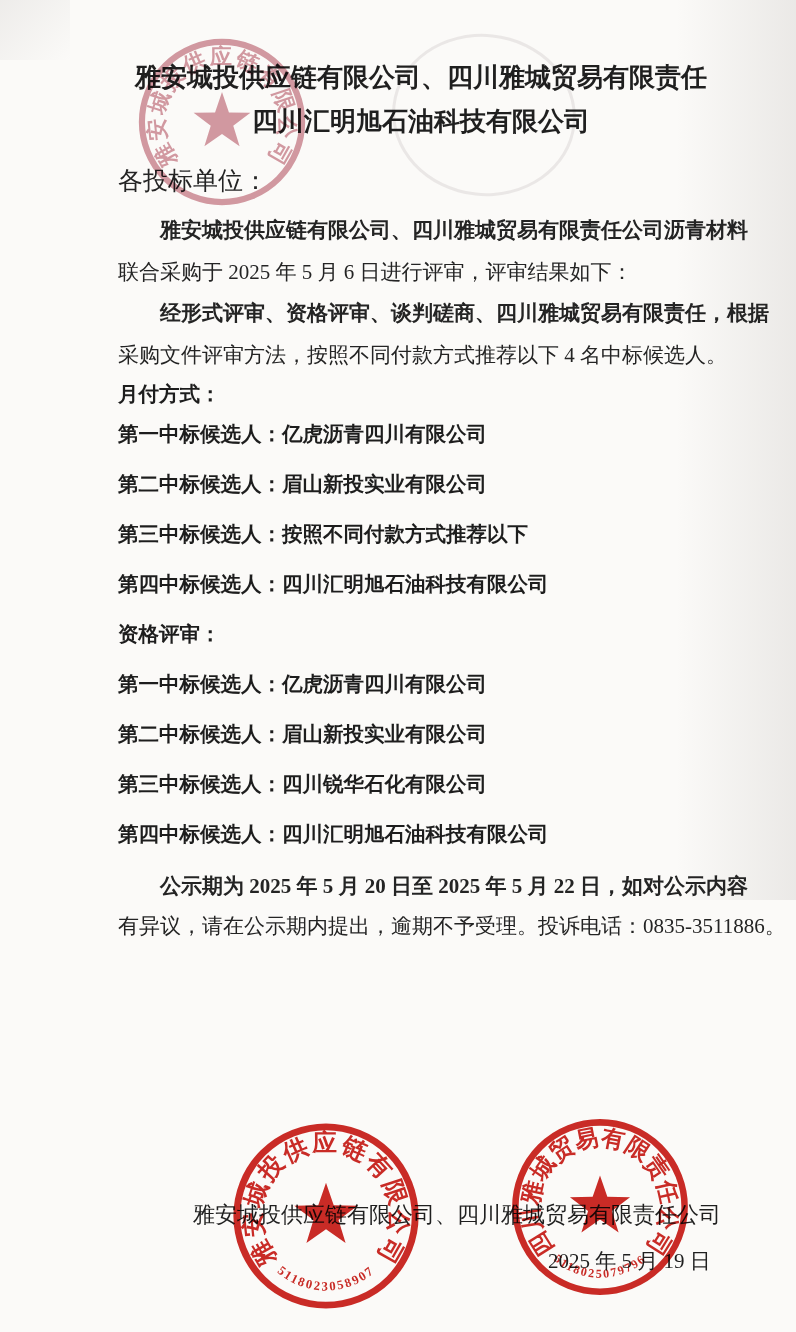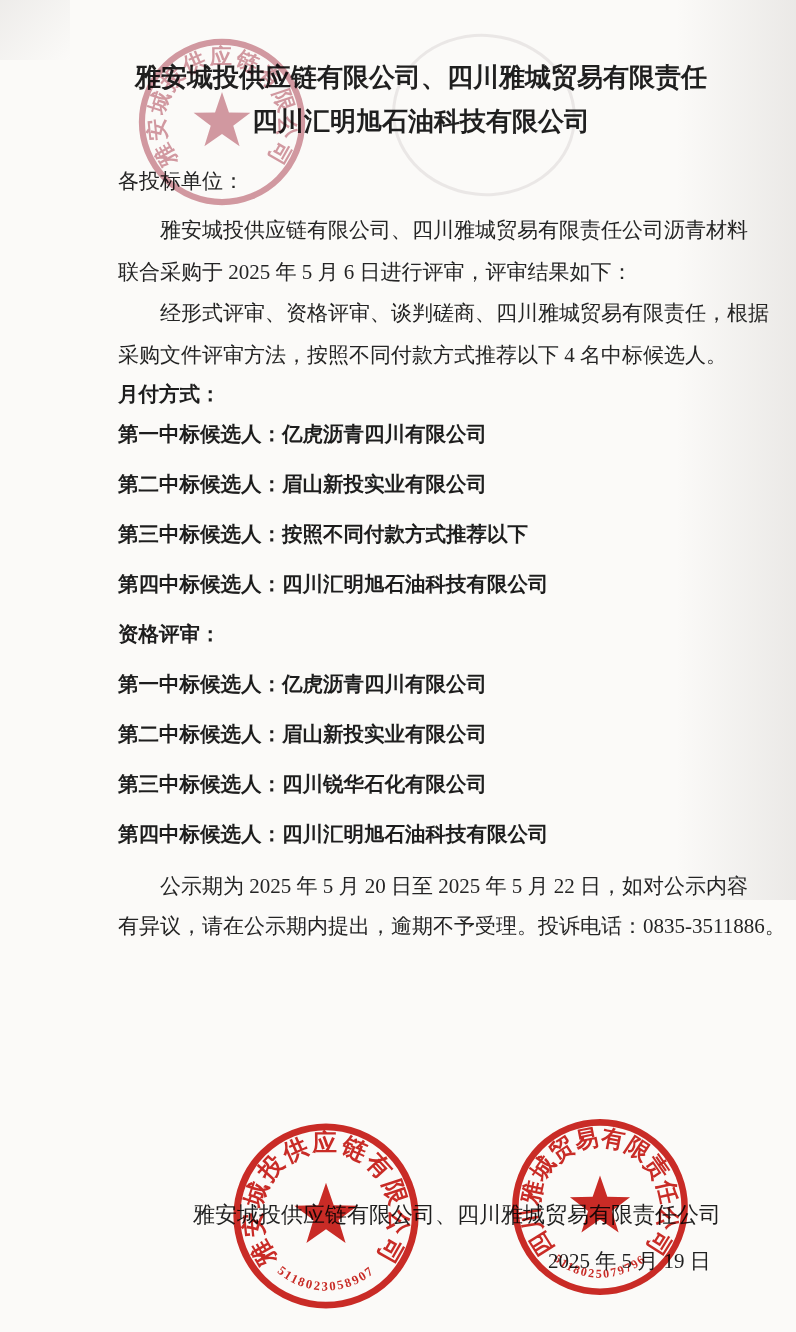--- a/index.html
+++ b/index.html
@@ -25,24 +25,24 @@
   }
   .content{
     position:absolute;left:8px;top:0;width:100%;box-sizing:border-box;
     padding:56px 80px 0 110px;
   }
   .doc-title{
     margin:0;font-size:26px;line-height:44px;font-weight:bold;
     text-align:center;color:#1f1f1f;
   }
   .doc-title .tline{display:block;}
-  .salutation{margin:22px 0 0;font-size:21px;line-height:30px;}
+  .salutation{margin:22px 0 0;font-size:25px;line-height:30px;}
   .para{margin:0;font-size:21px;line-height:41.5px;text-align:justify;}
   .para .line{display:block;white-space:nowrap;}
-  .para .ind{text-indent:42px;}
+  .para .ind{text-indent:42px;font-weight:bold;}
   .para.intro{margin-top:14px;}
   .heading{
     margin:0;font-family:Liberation Mono, monospace;font-weight:bold;
     font-size:20.5px;line-height:40px;color:#1d1d1d;
   }
   .heading.gap{margin-bottom:10px;}
   .cand{
     margin:0 0 10px;font-family:Liberation Mono, monospace;font-weight:bold;
     font-size:20.5px;line-height:40px;color:#1d1d1d;white-space:nowrap;
   }

